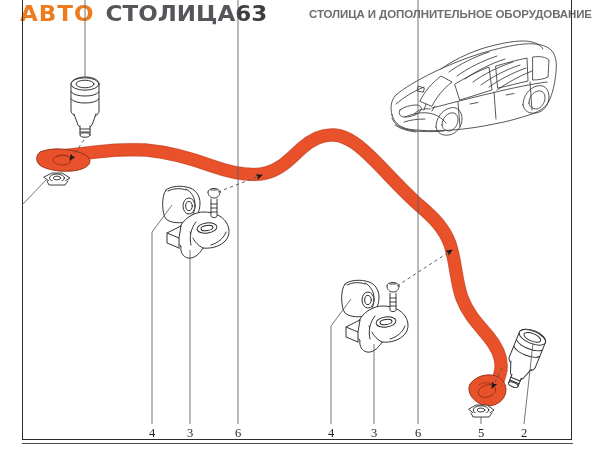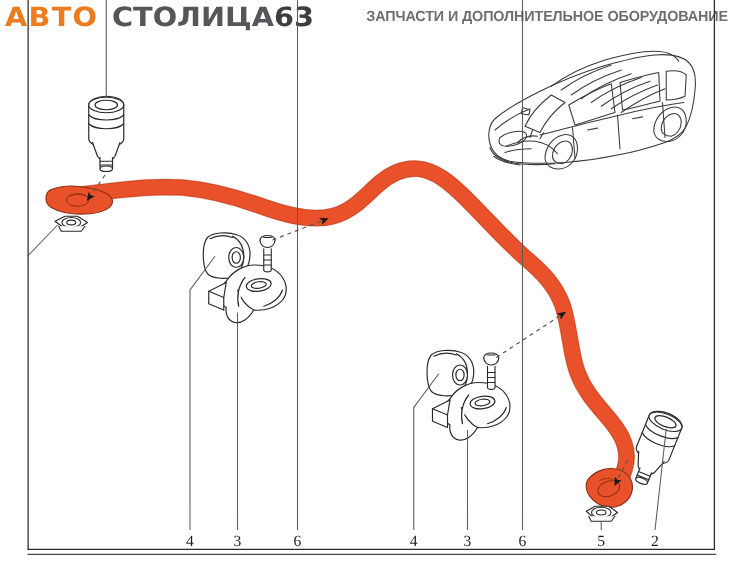--- a/index.html
+++ b/index.html
@@ -4,21 +4,21 @@
 <style>
   html,body{margin:0;padding:0;background:#ffffff;}
   body{
     width:600px;height:450px;overflow:hidden;
     font-family:"Liberation Sans", sans-serif;
     -webkit-font-smoothing:antialiased;
   }
   #root{position:relative;width:600px;height:450px;background:#ffffff;}
 
   
-  .header{position:absolute;left:0;top:0;width:541px;height:30px;}
+  .header{position:absolute;left:16px;top:0;width:541px;height:30px;}
   .logo-wrap{position:absolute;left:4px;top:3px;display:flex;align-items:baseline;}
   .logo-a{
     font-family:"DejaVu Sans", sans-serif;
     font-weight:700;font-size:23px;letter-spacing:1px;
     color:#ED7C1F;line-height:1;
     transform:scaleY(0.92);
   }
   .logo-b{
     font-family:"DejaVu Sans", sans-serif;
     font-weight:700;font-size:23px;letter-spacing:0px;
@@ -67,21 +67,21 @@
 <body>
 
 <div id="root">
 
   <div class="header">
     <div class="logo-wrap">
       <span class="logo-a">АВТО</span>
       <span class="logo-b">СТОЛИЦА</span>
       <span class="logo-num">63</span>
     </div>
-    <div class="tagline">ЗАПЧАСТИ И ДОПОЛНИТЕЛЬНОЕ ОБОРУДОВАНИЕ</div>
+    <div class="tagline">СТОЛИЦА И ДОПОЛНИТЕЛЬНОЕ ОБОРУДОВАНИЕ</div>
   </div>
 
   <div class="frame"></div>
   <div class="frame-bottom2"></div>
 
   <div class="canvas">
   <svg width="600" height="450" viewBox="0 0 600 450" xmlns="http://www.w3.org/2000/svg">
     <defs>
       <marker id="arrowhead" markerWidth="7" markerHeight="6" refX="6" refY="3" orient="auto" markerUnits="userSpaceOnUse">
         <path d="M0,0 L7,3 L0,6 L1.6,3 Z" fill="#1a1a1a"></path>

